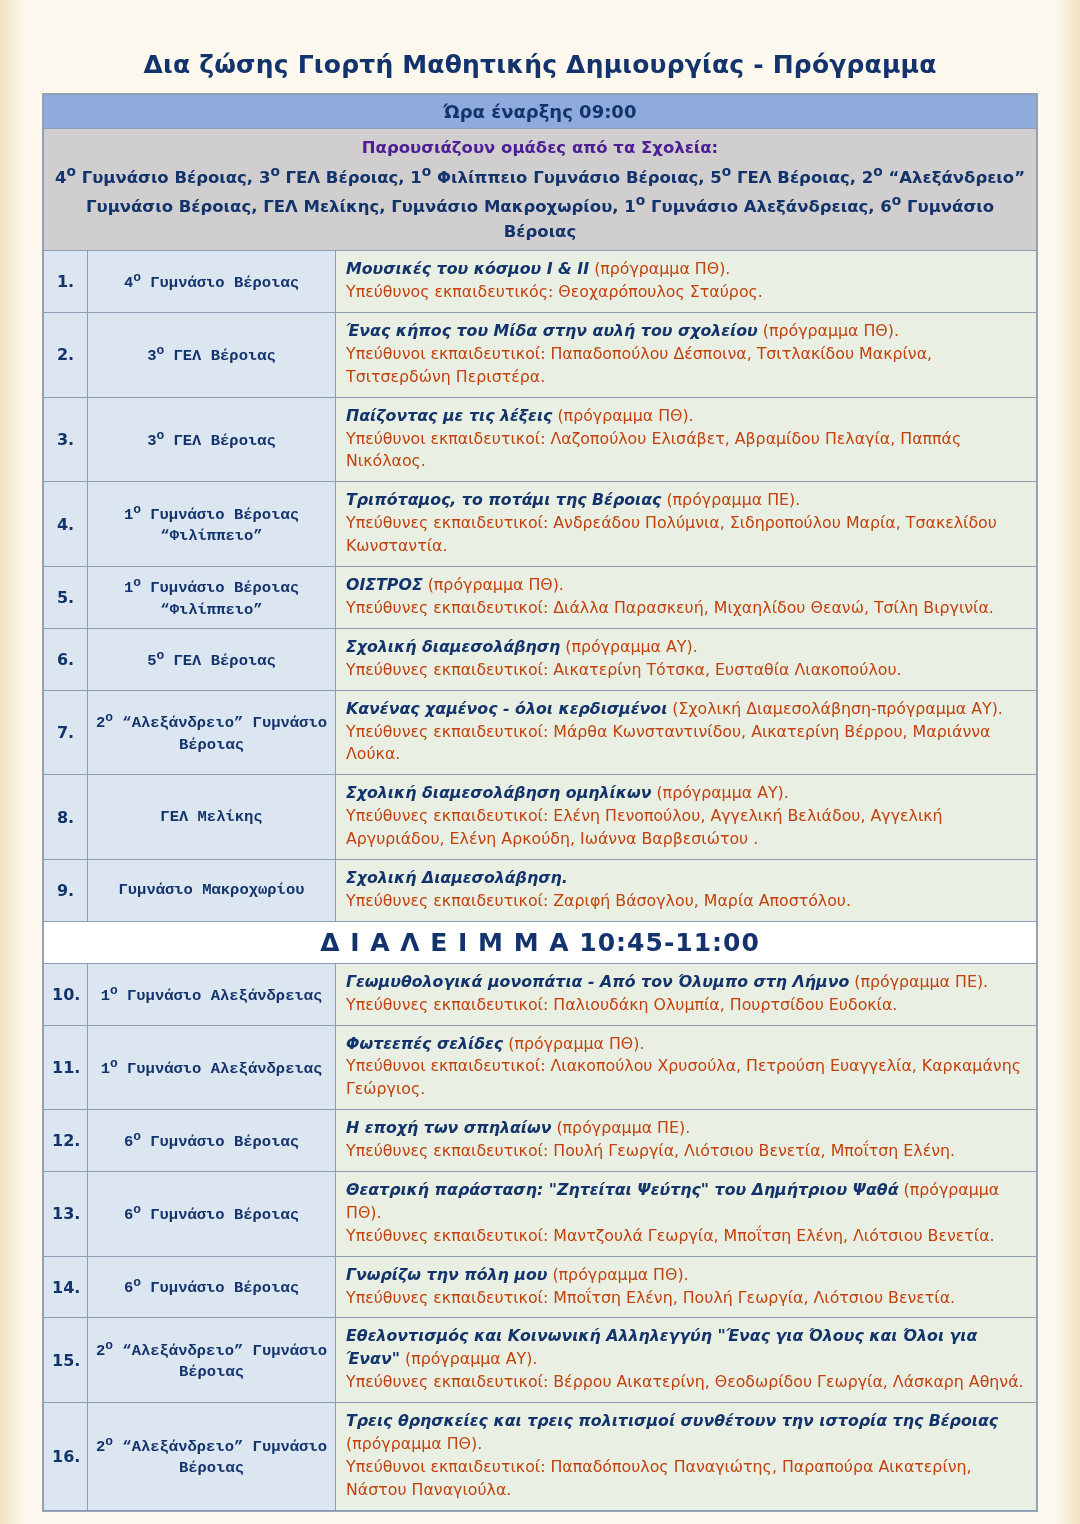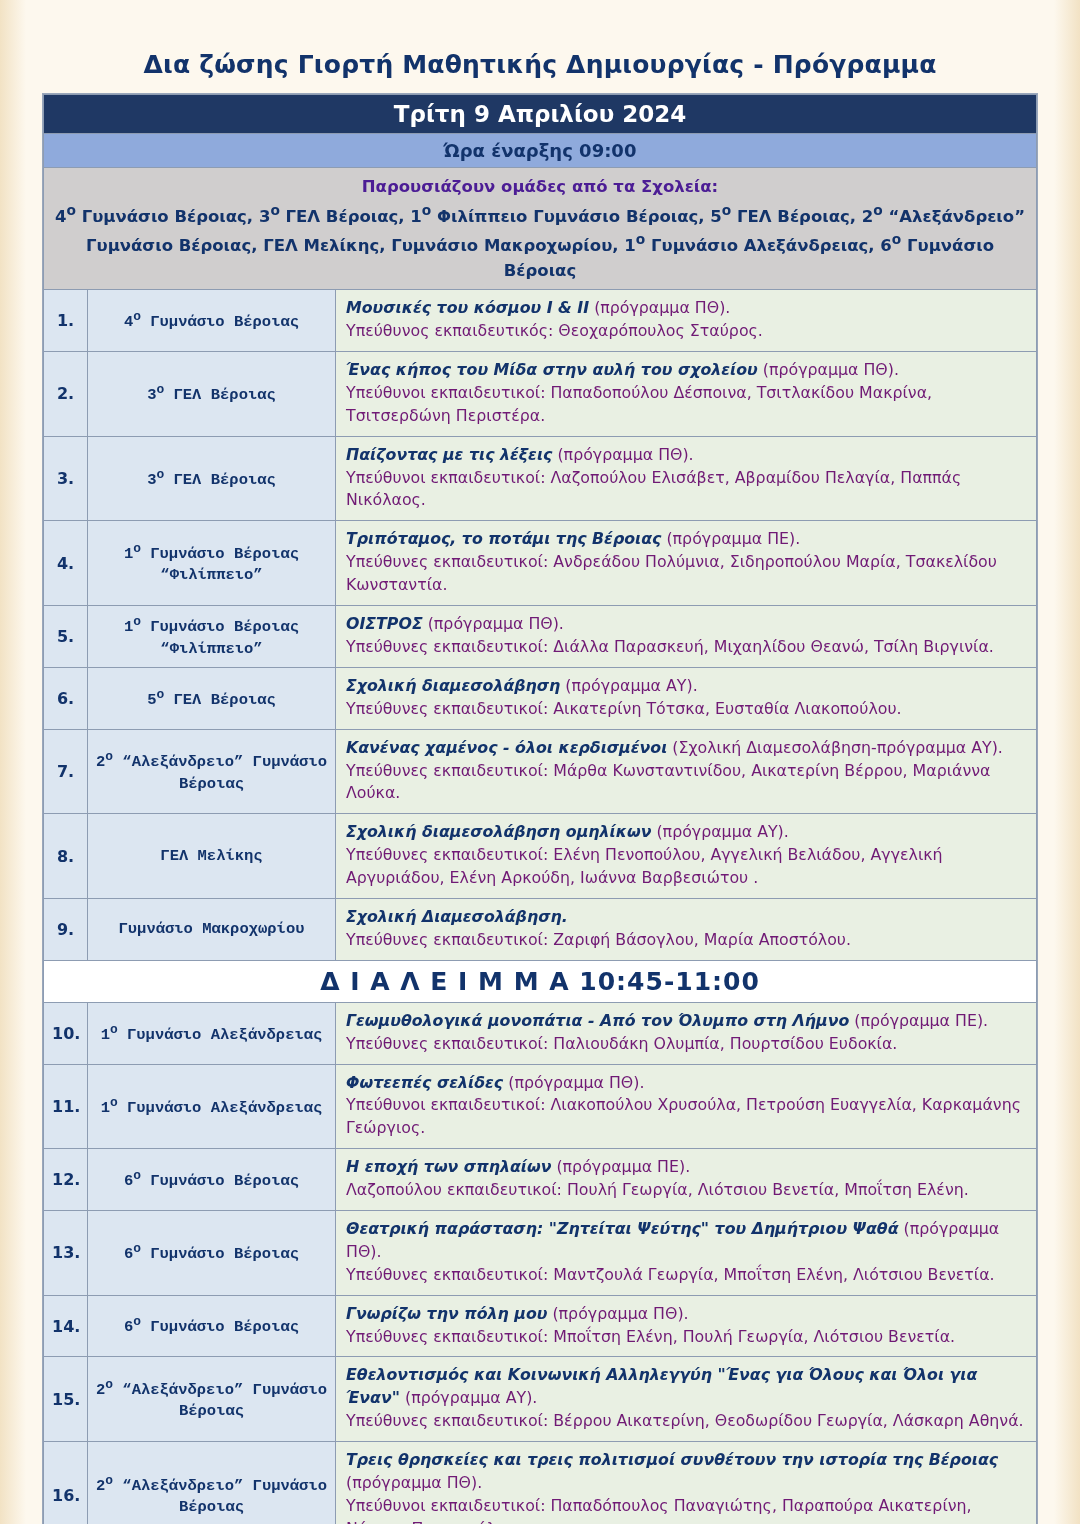--- a/index.html
+++ b/index.html
@@ -119,44 +119,41 @@
     padding: 7px 10px 8px 10px;
   }
   td.c-desc .t {
     font-weight: bold;
     font-style: italic;
     color: #12336b;
   }
   td.c-desc .n {
     font-weight: normal;
     font-style: normal;
-    color: #701a75;
+    color: #c2410c;
   }
   td.c-desc .line2 {
     display: block;
   }
 </style>
 </head>
 <body>
 
 <div class="page">
 
   <div class="doc-title">Δια ζώσης Γιορτή Μαθητικής Δημιουργίας - Πρόγραμμα</div>
 
   <div class="table-wrap">
     <table class="prog">
       <colgroup>
         <col class="col-num">
         <col class="col-school">
         <col>
       </colgroup>
       <tbody>
-        <tr class="band-day">
-          <td colspan="3">Τρίτη 9 Απριλίου 2024</td>
-        </tr>
         <tr class="band-time">
           <td colspan="3">Ώρα έναρξης 09:00</td>
         </tr>
         <tr class="band-schools">
           <td colspan="3">
             <div class="bs-lead">Παρουσιάζουν ομάδες από τα Σχολεία:</div>
             <div class="bs-list">4<sup>ο</sup> Γυμνάσιο Βέροιας, 3<sup>ο</sup> ΓΕΛ Βέροιας,  1<sup>ο</sup> Φιλίππειο Γυμνάσιο Βέροιας, 5<sup>ο</sup> ΓΕΛ Βέροιας, 2<sup>ο</sup> “Αλεξάνδρειο” Γυμνάσιο Βέροιας, ΓΕΛ Μελίκης, Γυμνάσιο Μακροχωρίου, 1<sup>ο</sup> Γυμνάσιο Αλεξάνδρειας, 6<sup>ο</sup> Γυμνάσιο Βέροιας</div>
           </td>
         </tr>
 
@@ -251,21 +248,21 @@
           <td class="c-desc">
             <span class="t">Φωτεεπές σελίδες</span><span class="n"> (πρόγραμμα ΠΘ).</span>
             <span class="line2 n">Υπεύθυνοι εκπαιδευτικοί: Λιακοπούλου Χρυσούλα, Πετρούση Ευαγγελία, Καρκαμάνης Γεώργιος.</span>
           </td>
         </tr>
         <tr class="entry">
           <td class="c-num">12.</td>
           <td class="c-school">6<sup>ο</sup> Γυμνάσιο Βέροιας</td>
           <td class="c-desc">
             <span class="t">Η εποχή των σπηλαίων</span><span class="n"> (πρόγραμμα ΠΕ).</span>
-            <span class="line2 n">Λαζοπούλου εκπαιδευτικοί: Πουλή Γεωργία, Λιότσιου Βενετία, Μποΐτση Ελένη.</span>
+            <span class="line2 n">Υπεύθυνες εκπαιδευτικοί: Πουλή Γεωργία, Λιότσιου Βενετία, Μποΐτση Ελένη.</span>
           </td>
         </tr>
         <tr class="entry">
           <td class="c-num">13.</td>
           <td class="c-school">6<sup>ο</sup> Γυμνάσιο Βέροιας</td>
           <td class="c-desc">
             <span class="t">Θεατρική παράσταση: "Ζητείται Ψεύτης" του Δημήτριου Ψαθά</span><span class="n"> (πρόγραμμα ΠΘ).</span>
             <span class="line2 n">Υπεύθυνες εκπαιδευτικοί: Μαντζουλά Γεωργία, Μποΐτση Ελένη, Λιότσιου Βενετία.</span>
           </td>
         </tr>

